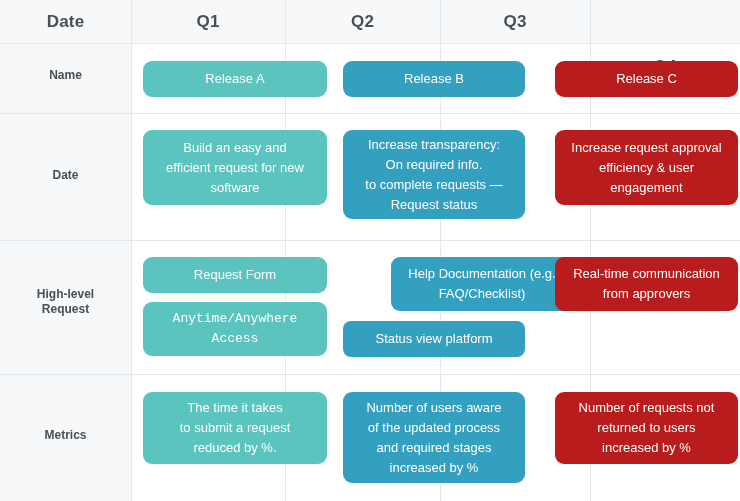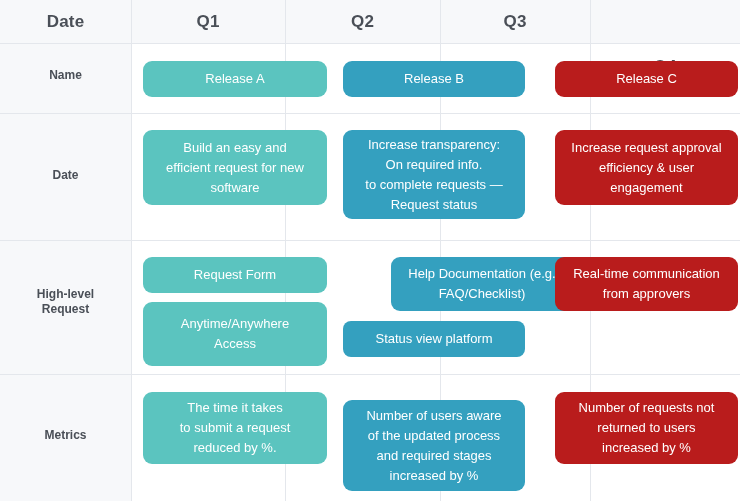--- a/index.html
+++ b/index.html
@@ -123,27 +123,27 @@
   
   .p-name-q1 { left: 143px; top: 61px;  width: 184px; height: 36px; }
   .p-name-q2 { left: 343px; top: 61px;  width: 182px; height: 36px; }
   .p-name-q3 { left: 542px; top: 61px;  width: 183px; height: 36px; }
 
   .p-goal-q1 { left: 143px; top: 130px; width: 184px; height: 75px; }
   .p-goal-q2 { left: 343px; top: 130px; width: 182px; height: 89px; }
   .p-goal-q3 { left: 542px; top: 130px; width: 183px; height: 75px; }
 
   .p-feat-q1a { left: 143px; top: 257px; width: 184px; height: 36px; }
-  .p-feat-q1b { left: 143px; top: 302px; width: 184px; height: 64px; }
+  .p-feat-q1b { left: 143px; top: 302px; width: 184px; height: 54px; font-family: Liberation Mono, monospace; }
   .p-feat-q2a { left: 343px; top: 257px; width: 182px; height: 54px; margin-left: 48px; }
   .p-feat-q2b { left: 343px; top: 321px; width: 182px; height: 36px; border-radius: 8px; }
   .p-feat-q3a { left: 542px; top: 257px; width: 183px; height: 54px; }
 
   .p-met-q1 { left: 143px; top: 392px; width: 184px; height: 72px; }
-  .p-met-q2 { left: 343px; top: 392px; width: 182px; height: 91px; margin-top: 8px; }
+  .p-met-q2 { left: 343px; top: 392px; width: 182px; height: 91px; }
   .p-met-q3 { left: 542px; top: 392px; width: 183px; height: 72px; }
 </style>
 </head>
 <body>
 
 <div class="roadmap">
 
   <div class="label-col-bg"></div>
   <div class="header-bg"></div>
 

